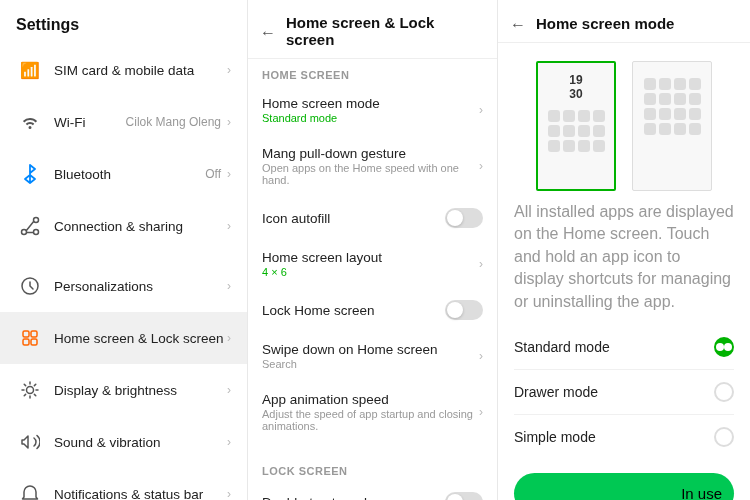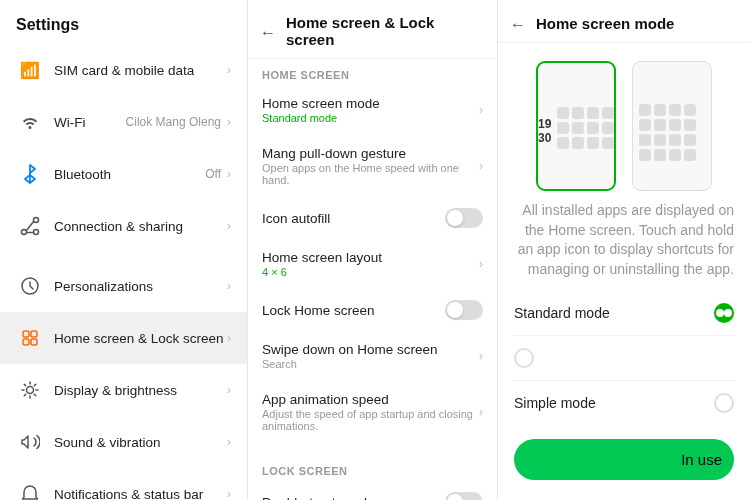--- a/index.html
+++ b/index.html
@@ -163,27 +163,27 @@
     }
     .preview-area {
       display: flex;
       justify-content: center;
       gap: 16px;
       padding: 18px 16px 10px 16px;
     }
     .phone-preview {
       width: 80px;
       height: 130px;
-      border-radius: 9px;
+      border-radius: 2px;
       border: 1.5px solid #ddd;
       background: #f8f8f8;
       overflow: hidden;
       position: relative;
       display: flex;
-      flex-direction: row;
+      flex-direction: column;
       align-items: center;
     }
     .phone-preview.selected {
       border-color: #00b300;
       border-width: 2px;
     }
     .phone-preview .time {
       font-size: 12px;
       font-weight: 600;
       color: #333;
@@ -198,23 +198,23 @@
       padding: 4px 6px;
       margin-top: 4px;
     }
     .app-icon-dot {
       width: 12px;
       height: 12px;
       border-radius: 3px;
       background: #ddd;
     }
     .preview-caption {
-      font-size: 14px;
+      font-size: 16px;
       color: #999;
-      text-align: right;
+      text-align: left;
       padding: 0 16px 8px 16px;
       line-height: 1.4;
     }
     .mode-list {
       padding: 4px 16px;
     }
     .mode-item {
       display: flex;
       align-items: center;
       padding: 12px 0;
@@ -489,20 +489,21 @@
   <div class="preview-caption">All installed apps are displayed on the Home screen. Touch and hold an app icon to display shortcuts for managing or uninstalling the app.</div>
 
   <div class="mode-list">
     <div class="mode-item">
       <span class="mode-label">Standard mode</span>
       <div class="radio-circle selected">
         <div style="width:8px;height:8px;border-radius:50%;background:#fff;"></div>
       </div>
     </div>
     <div class="mode-item">
+      <span class="mode-label">Drawer mode</span>
       <div class="radio-circle"></div>
     </div>
     <div class="mode-item">
       <span class="mode-label">Simple mode</span>
       <div class="radio-circle"></div>
     </div>
   </div>
 
   <button class="in-use-btn">In use</button>
 </div>

